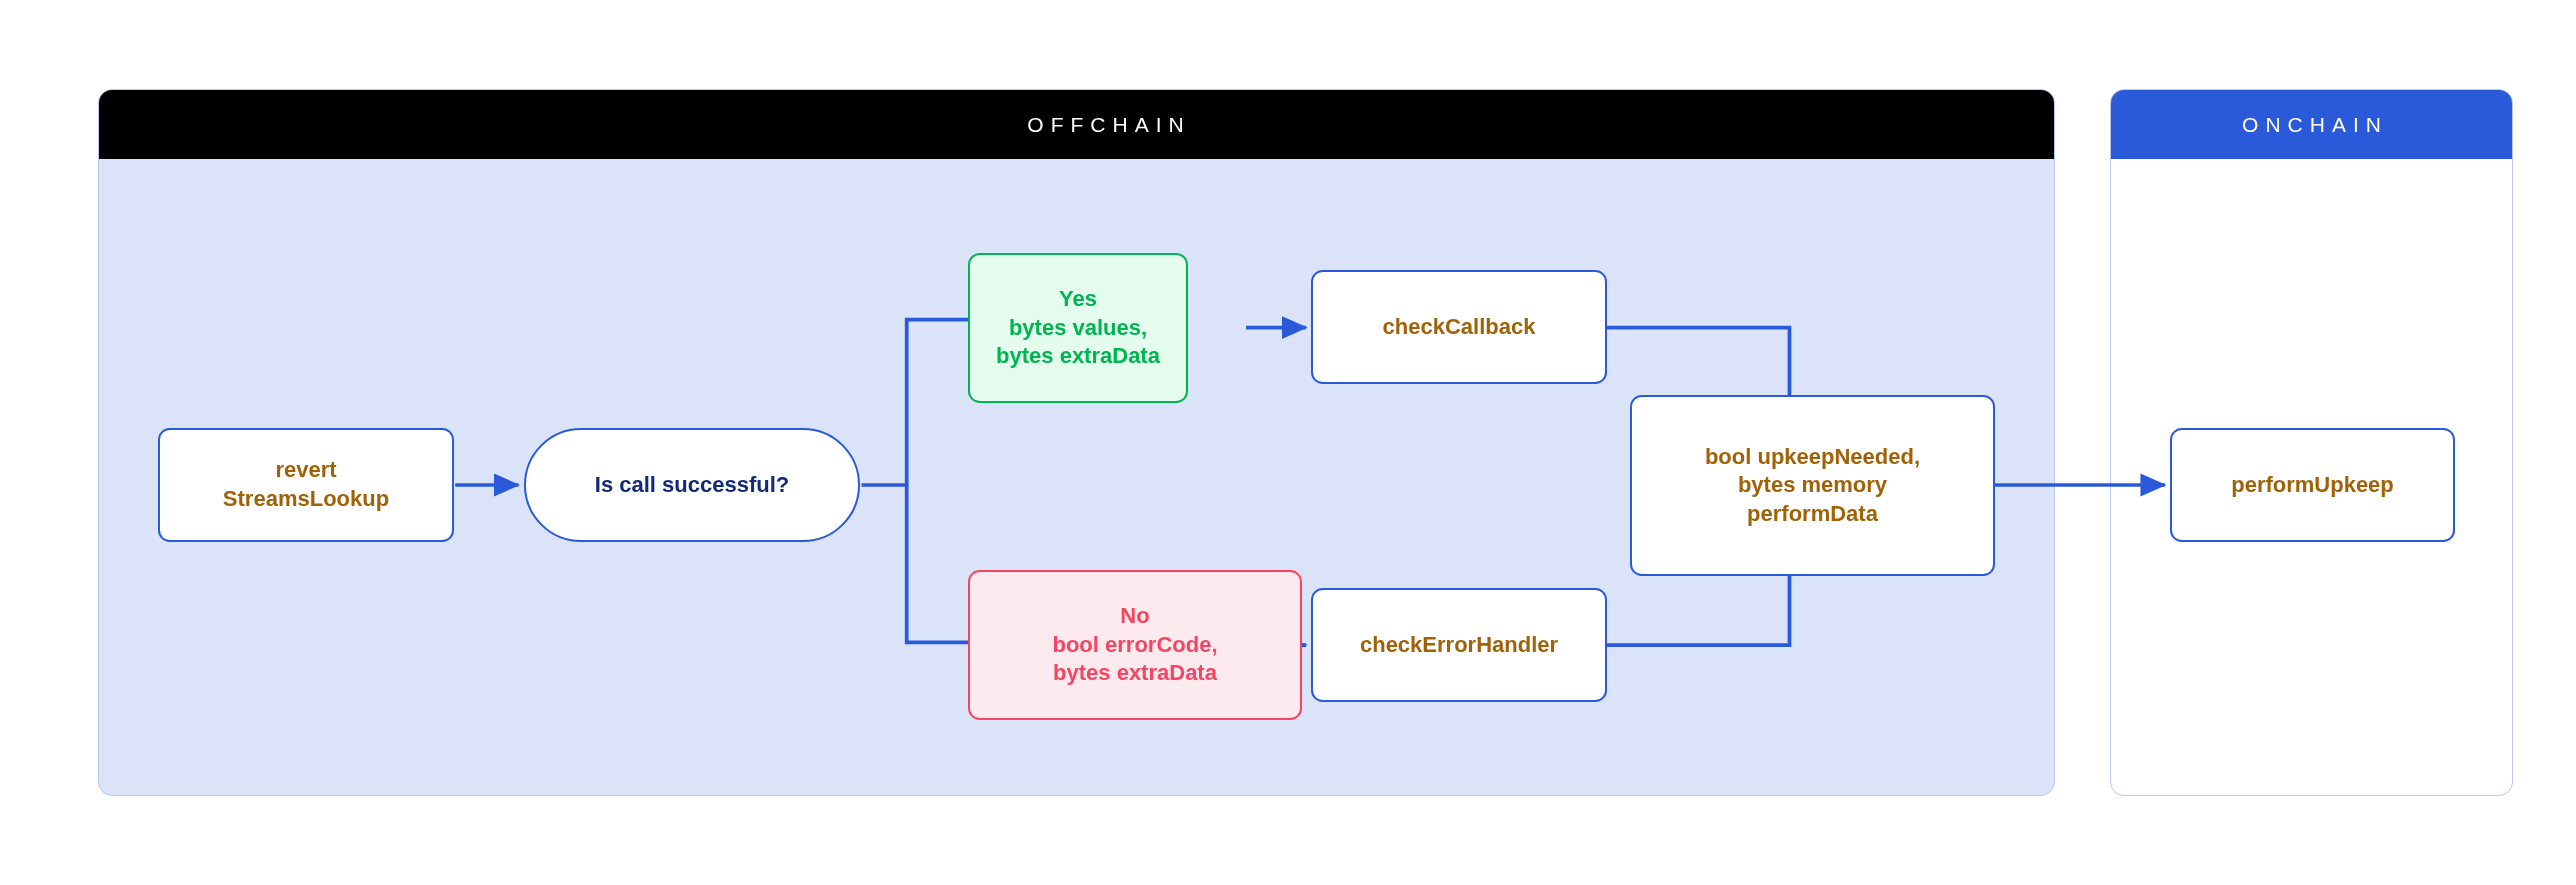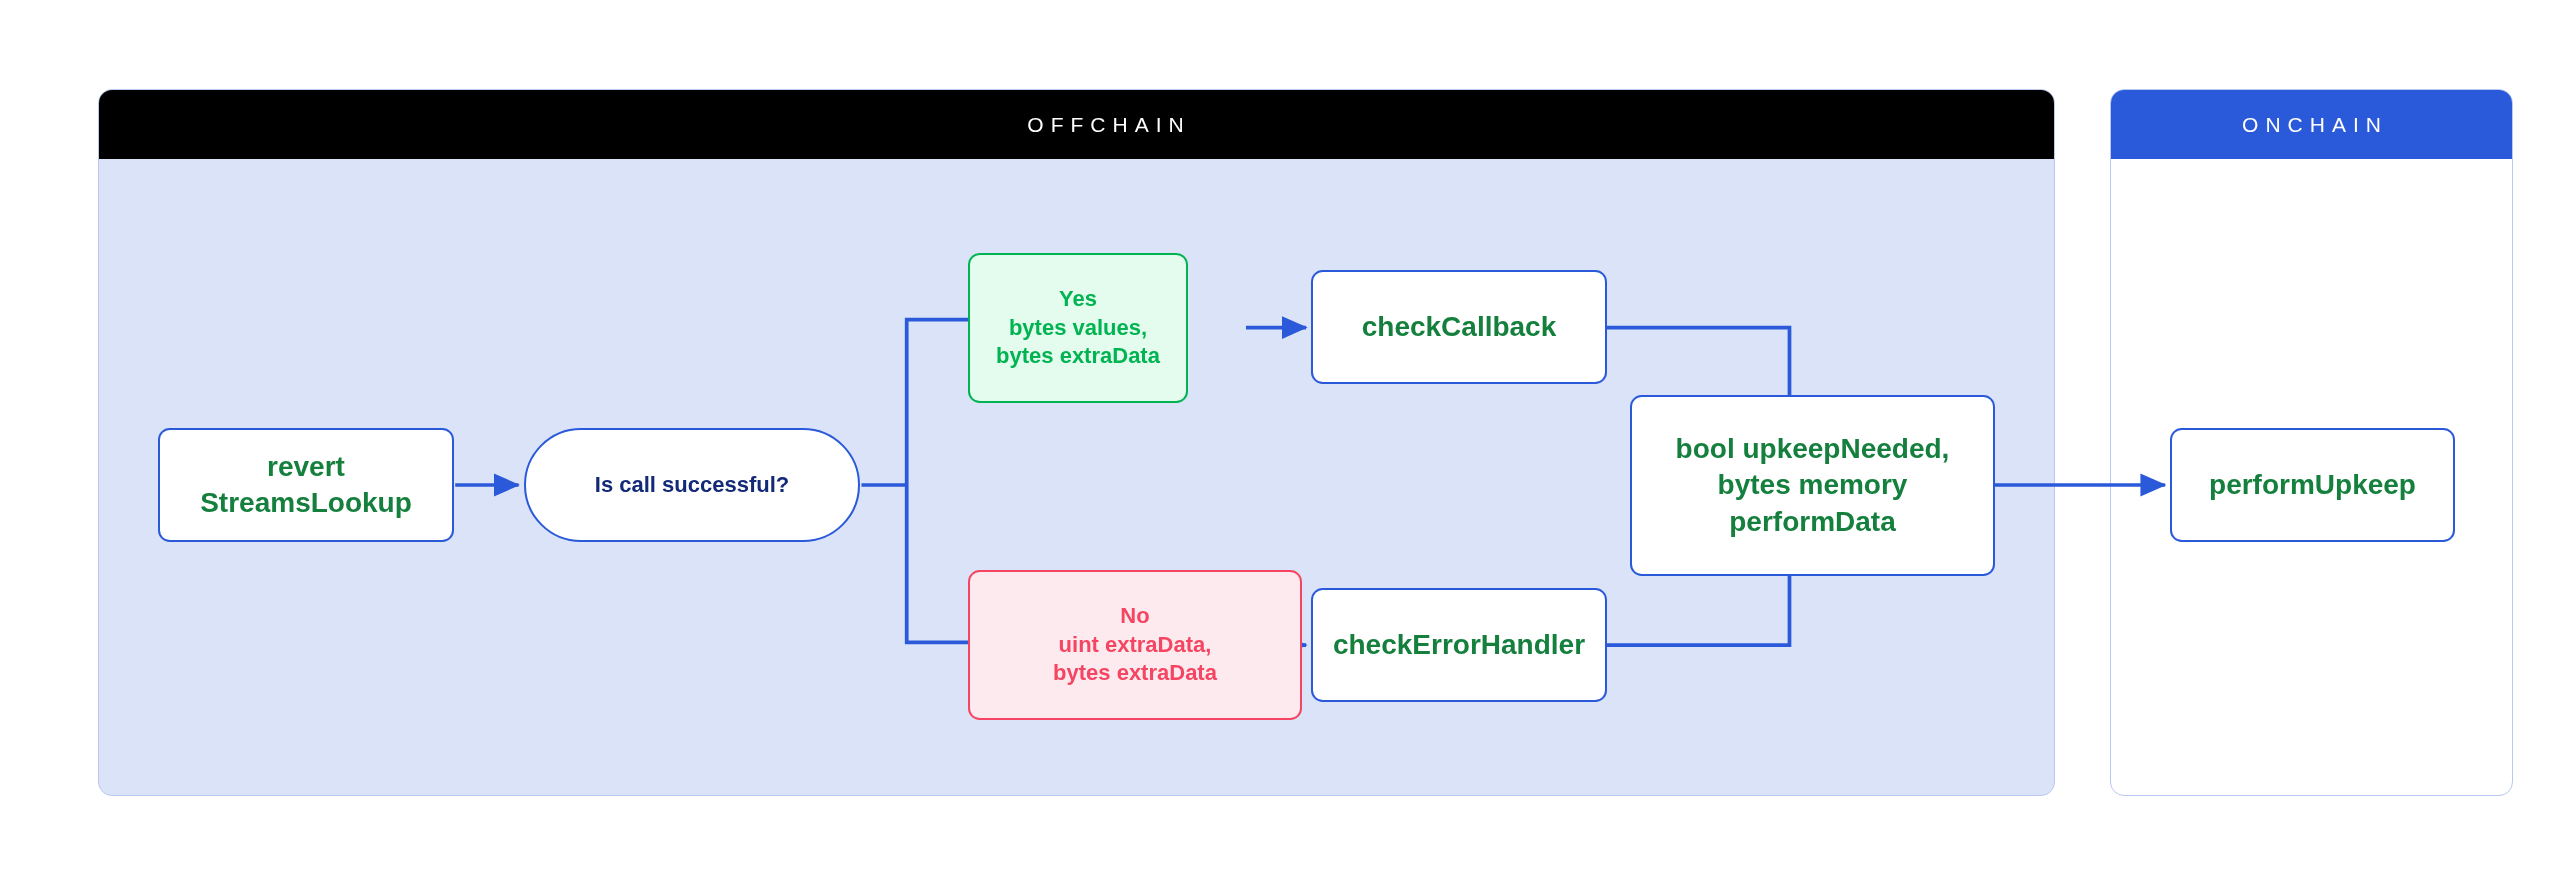--- a/index.html
+++ b/index.html
@@ -84,22 +84,22 @@
     text-align: center;
     font-weight: bold;
     line-height: 1.30;
   }
   .node .line { display: block; white-space: pre; }
 
   .node-rect {
     background: #ffffff;
     border: 2.7px solid #2A5ADA;
     border-radius: 11.7px;
-    color: #15803d;
-    font-size: 28px;
+    color: #a16207;
+    font-size: 22px;
   }
   .node-pill {
     background: #ffffff;
     border: 2.7px solid #2A5ADA;
     border-radius: 106px;
     color: #122A77;
     font-size: 22px;
   }
   .node-green {
     background: #E4FCEE;
@@ -179,21 +179,21 @@
   </div>
 
   <div class="node node-green" id="node-yes">
     <span class="line">Yes</span>
     <span class="line">bytes values,</span>
     <span class="line">bytes extraData</span>
   </div>
 
   <div class="node node-red" id="node-no">
     <span class="line">No</span>
-    <span class="line">uint extraData,</span>
+    <span class="line">bool errorCode,</span>
     <span class="line">bytes extraData</span>
   </div>
 
   <div class="node node-rect" id="node-checkcallback">
     <span class="line">checkCallback</span>
   </div>
 
   <div class="node node-rect" id="node-checkerror">
     <span class="line">checkErrorHandler</span>
   </div>

